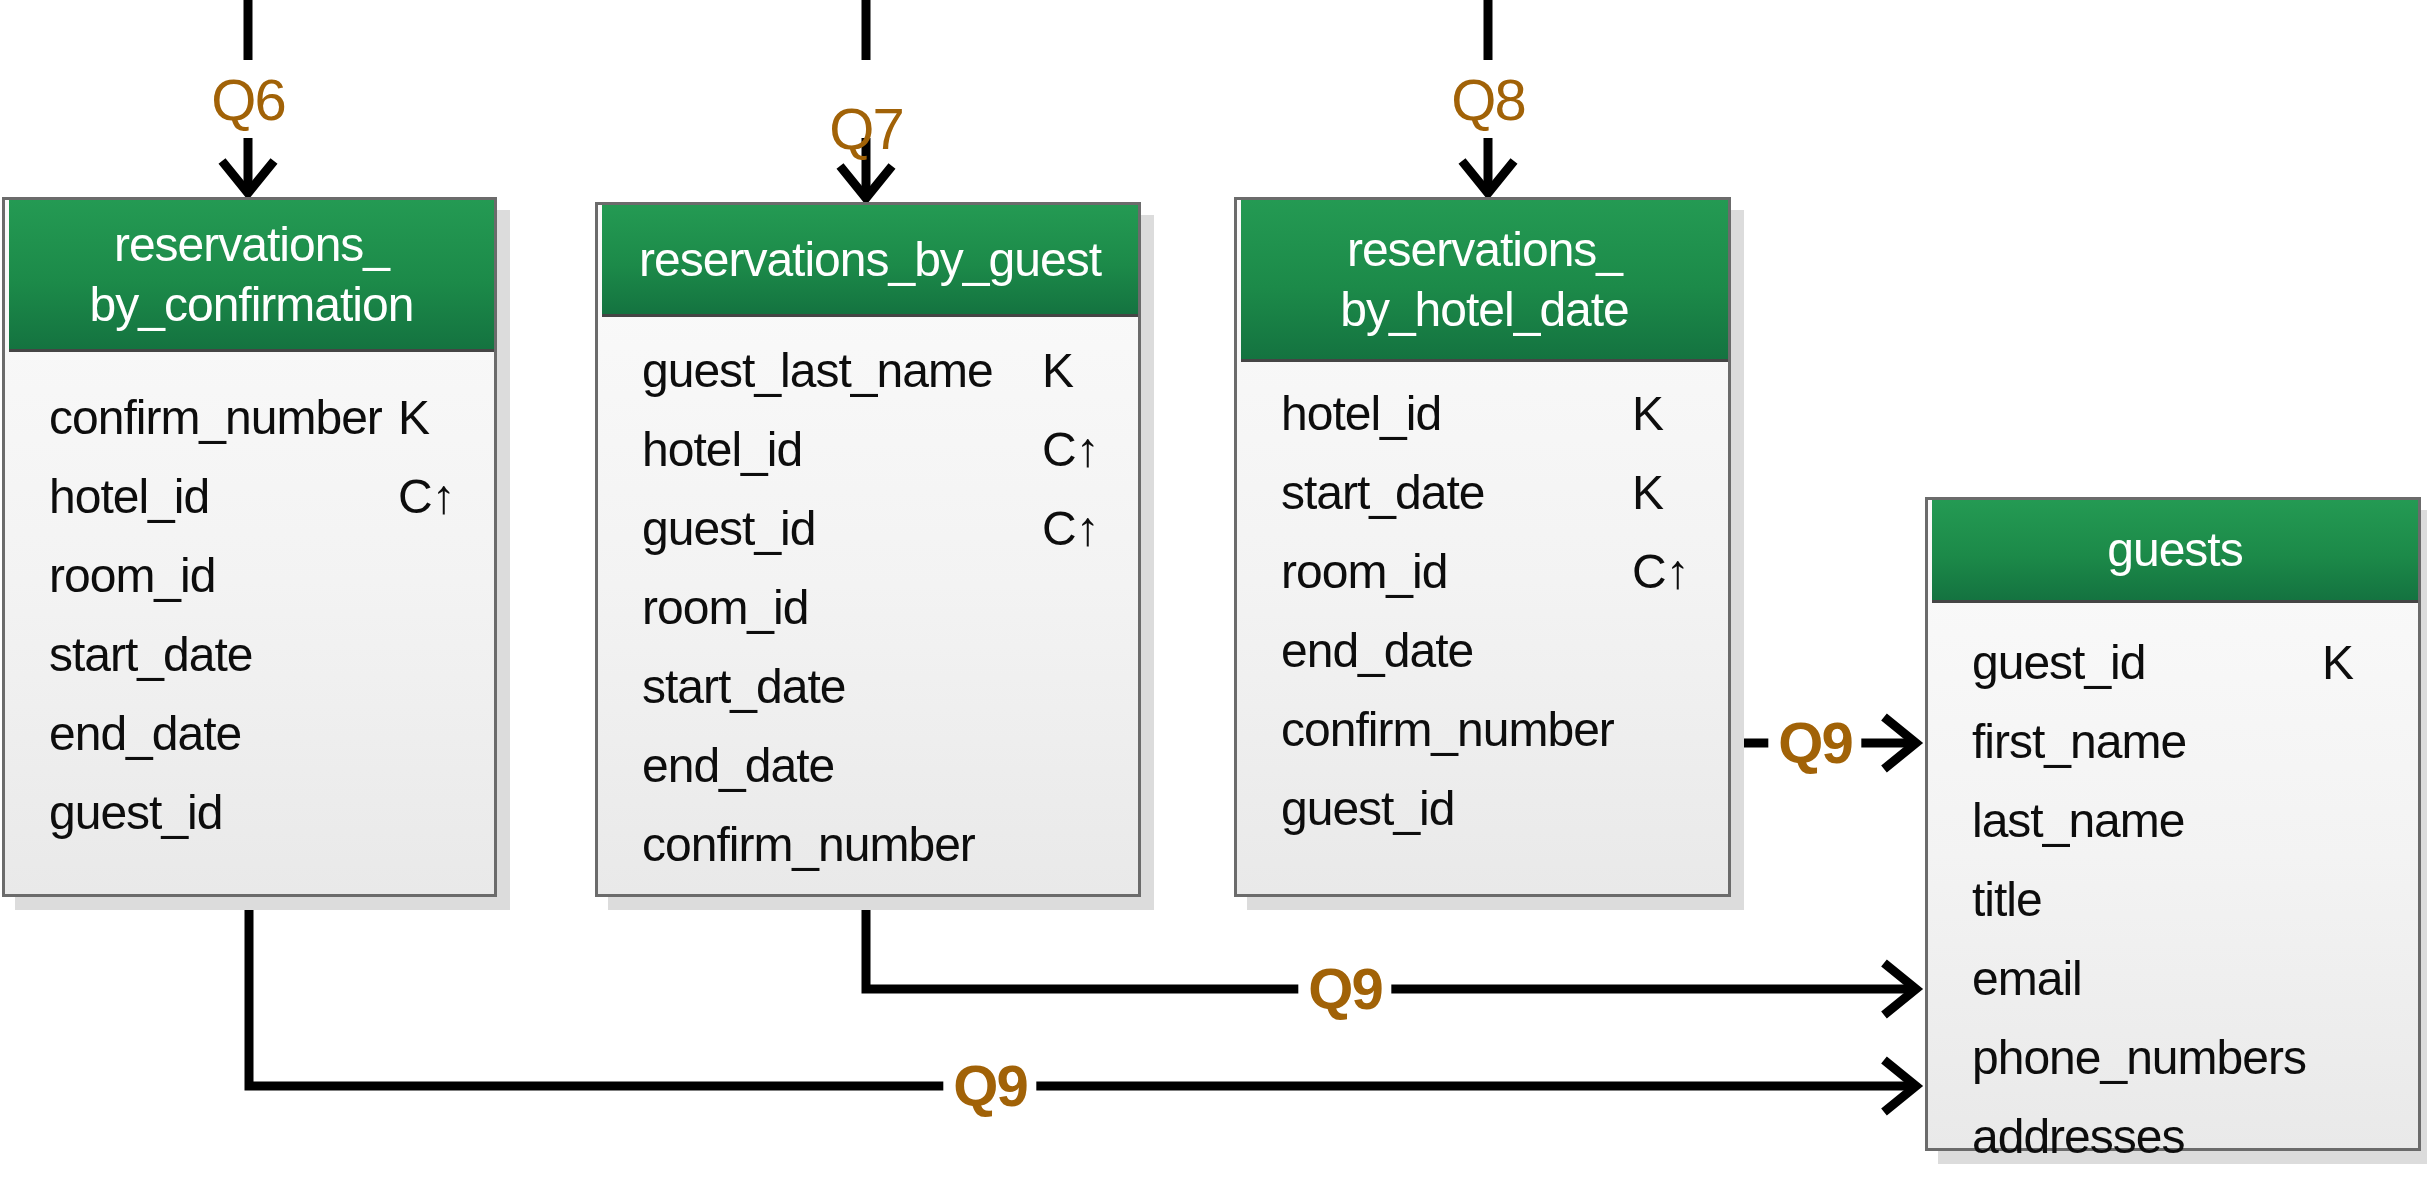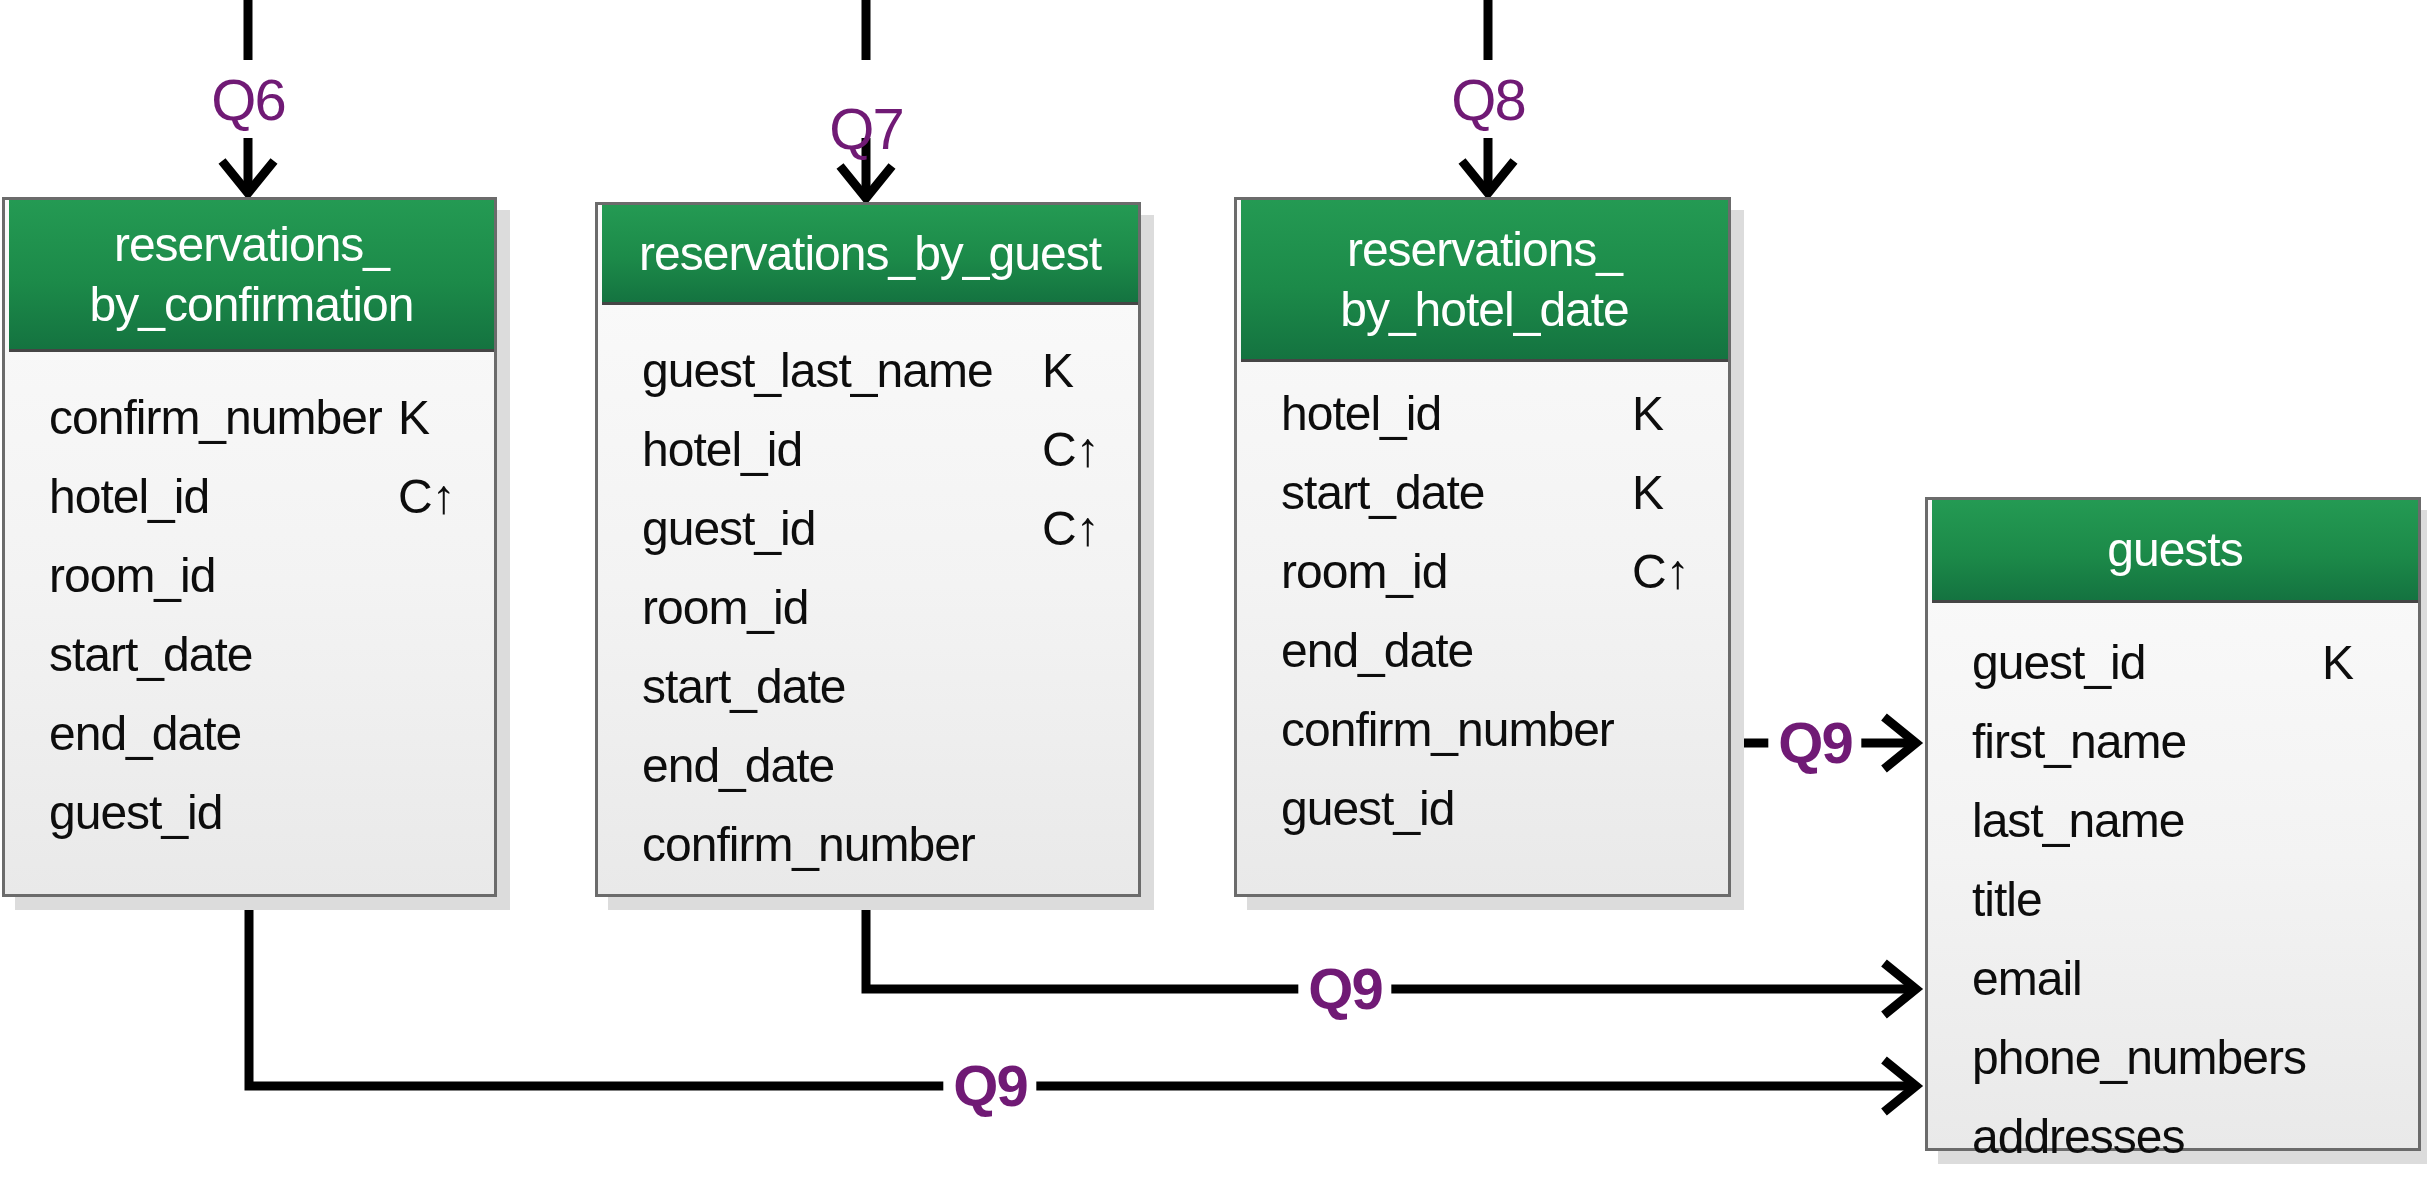--- a/index.html
+++ b/index.html
@@ -70,35 +70,35 @@
     line-height: 79px;
     font-size: 48px;
     letter-spacing: -1px;
     color: #0d0d0d;
   }
   
   .t1 { left: 2px;    top: 197px; width: 495px; height: 700px; }
   .t1 .table-header { height: 152px; }
   .t1 .fields { top: 152px; padding-top: 26px; }
   .t2 { left: 595px;  top: 202px; width: 546px; height: 695px; }
-  .t2 .table-header { height: 100px; }
+  .t2 .table-header { height: 112px; }
   .t2 .fields { top: 104px; padding-top: 22px; }
   .t3 { left: 1234px; top: 197px; width: 497px; height: 700px; }
   .t3 .table-header { height: 162px; }
   .t3 .fields { top: 162px; padding-top: 12px; }
   .t4 { left: 1925px; top: 497px; width: 496px; height: 654px; padding-left: 40px; }
   .t4 .table-header { height: 103px; }
   .t4 .fields { top: 103px; padding-top: 20px; }
   
   .q-label {
     position: absolute;
     transform: translate(-50%, -50%);
     font-size: 58px;
     letter-spacing: -2px;
-    color: #701a75;
+    color: #a16207;
     z-index: 3;
     line-height: 1;
     text-align: center;
   }
   .on-line {
     background: #ffffff;
     padding: 0 10px;
     font-weight: bold;
   }
   .q6 { left: 248px;  top: 100px; }

